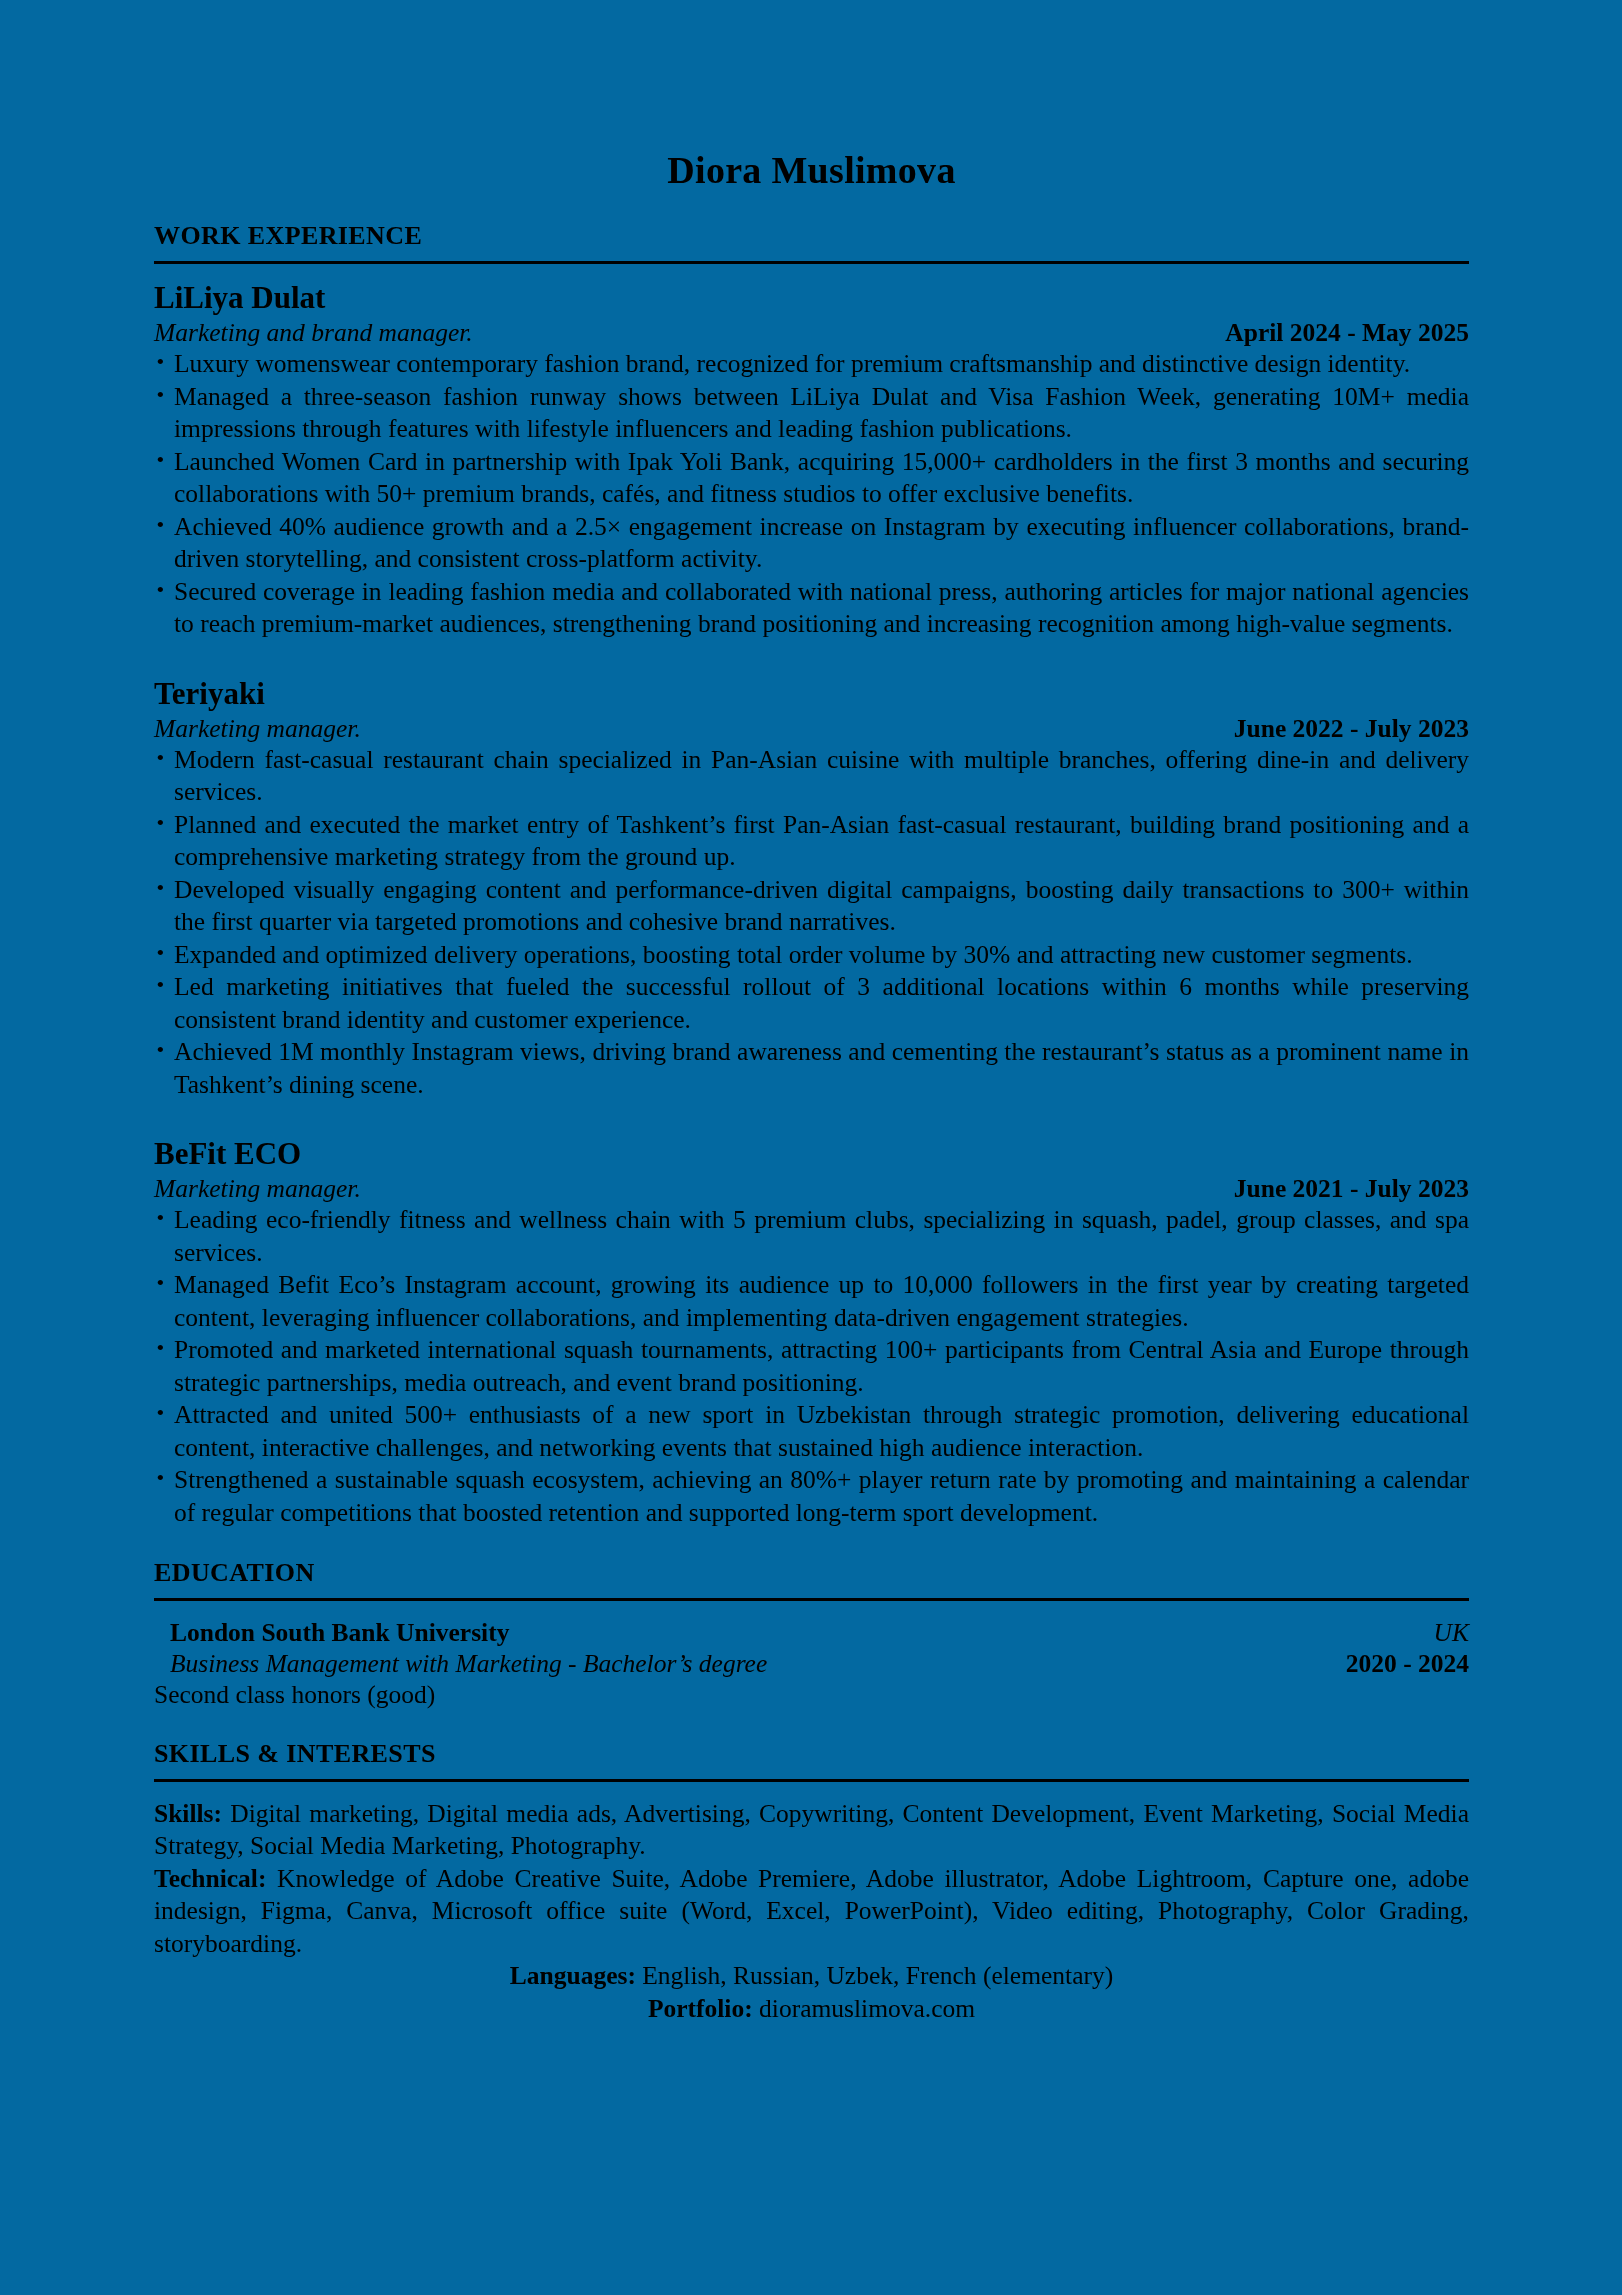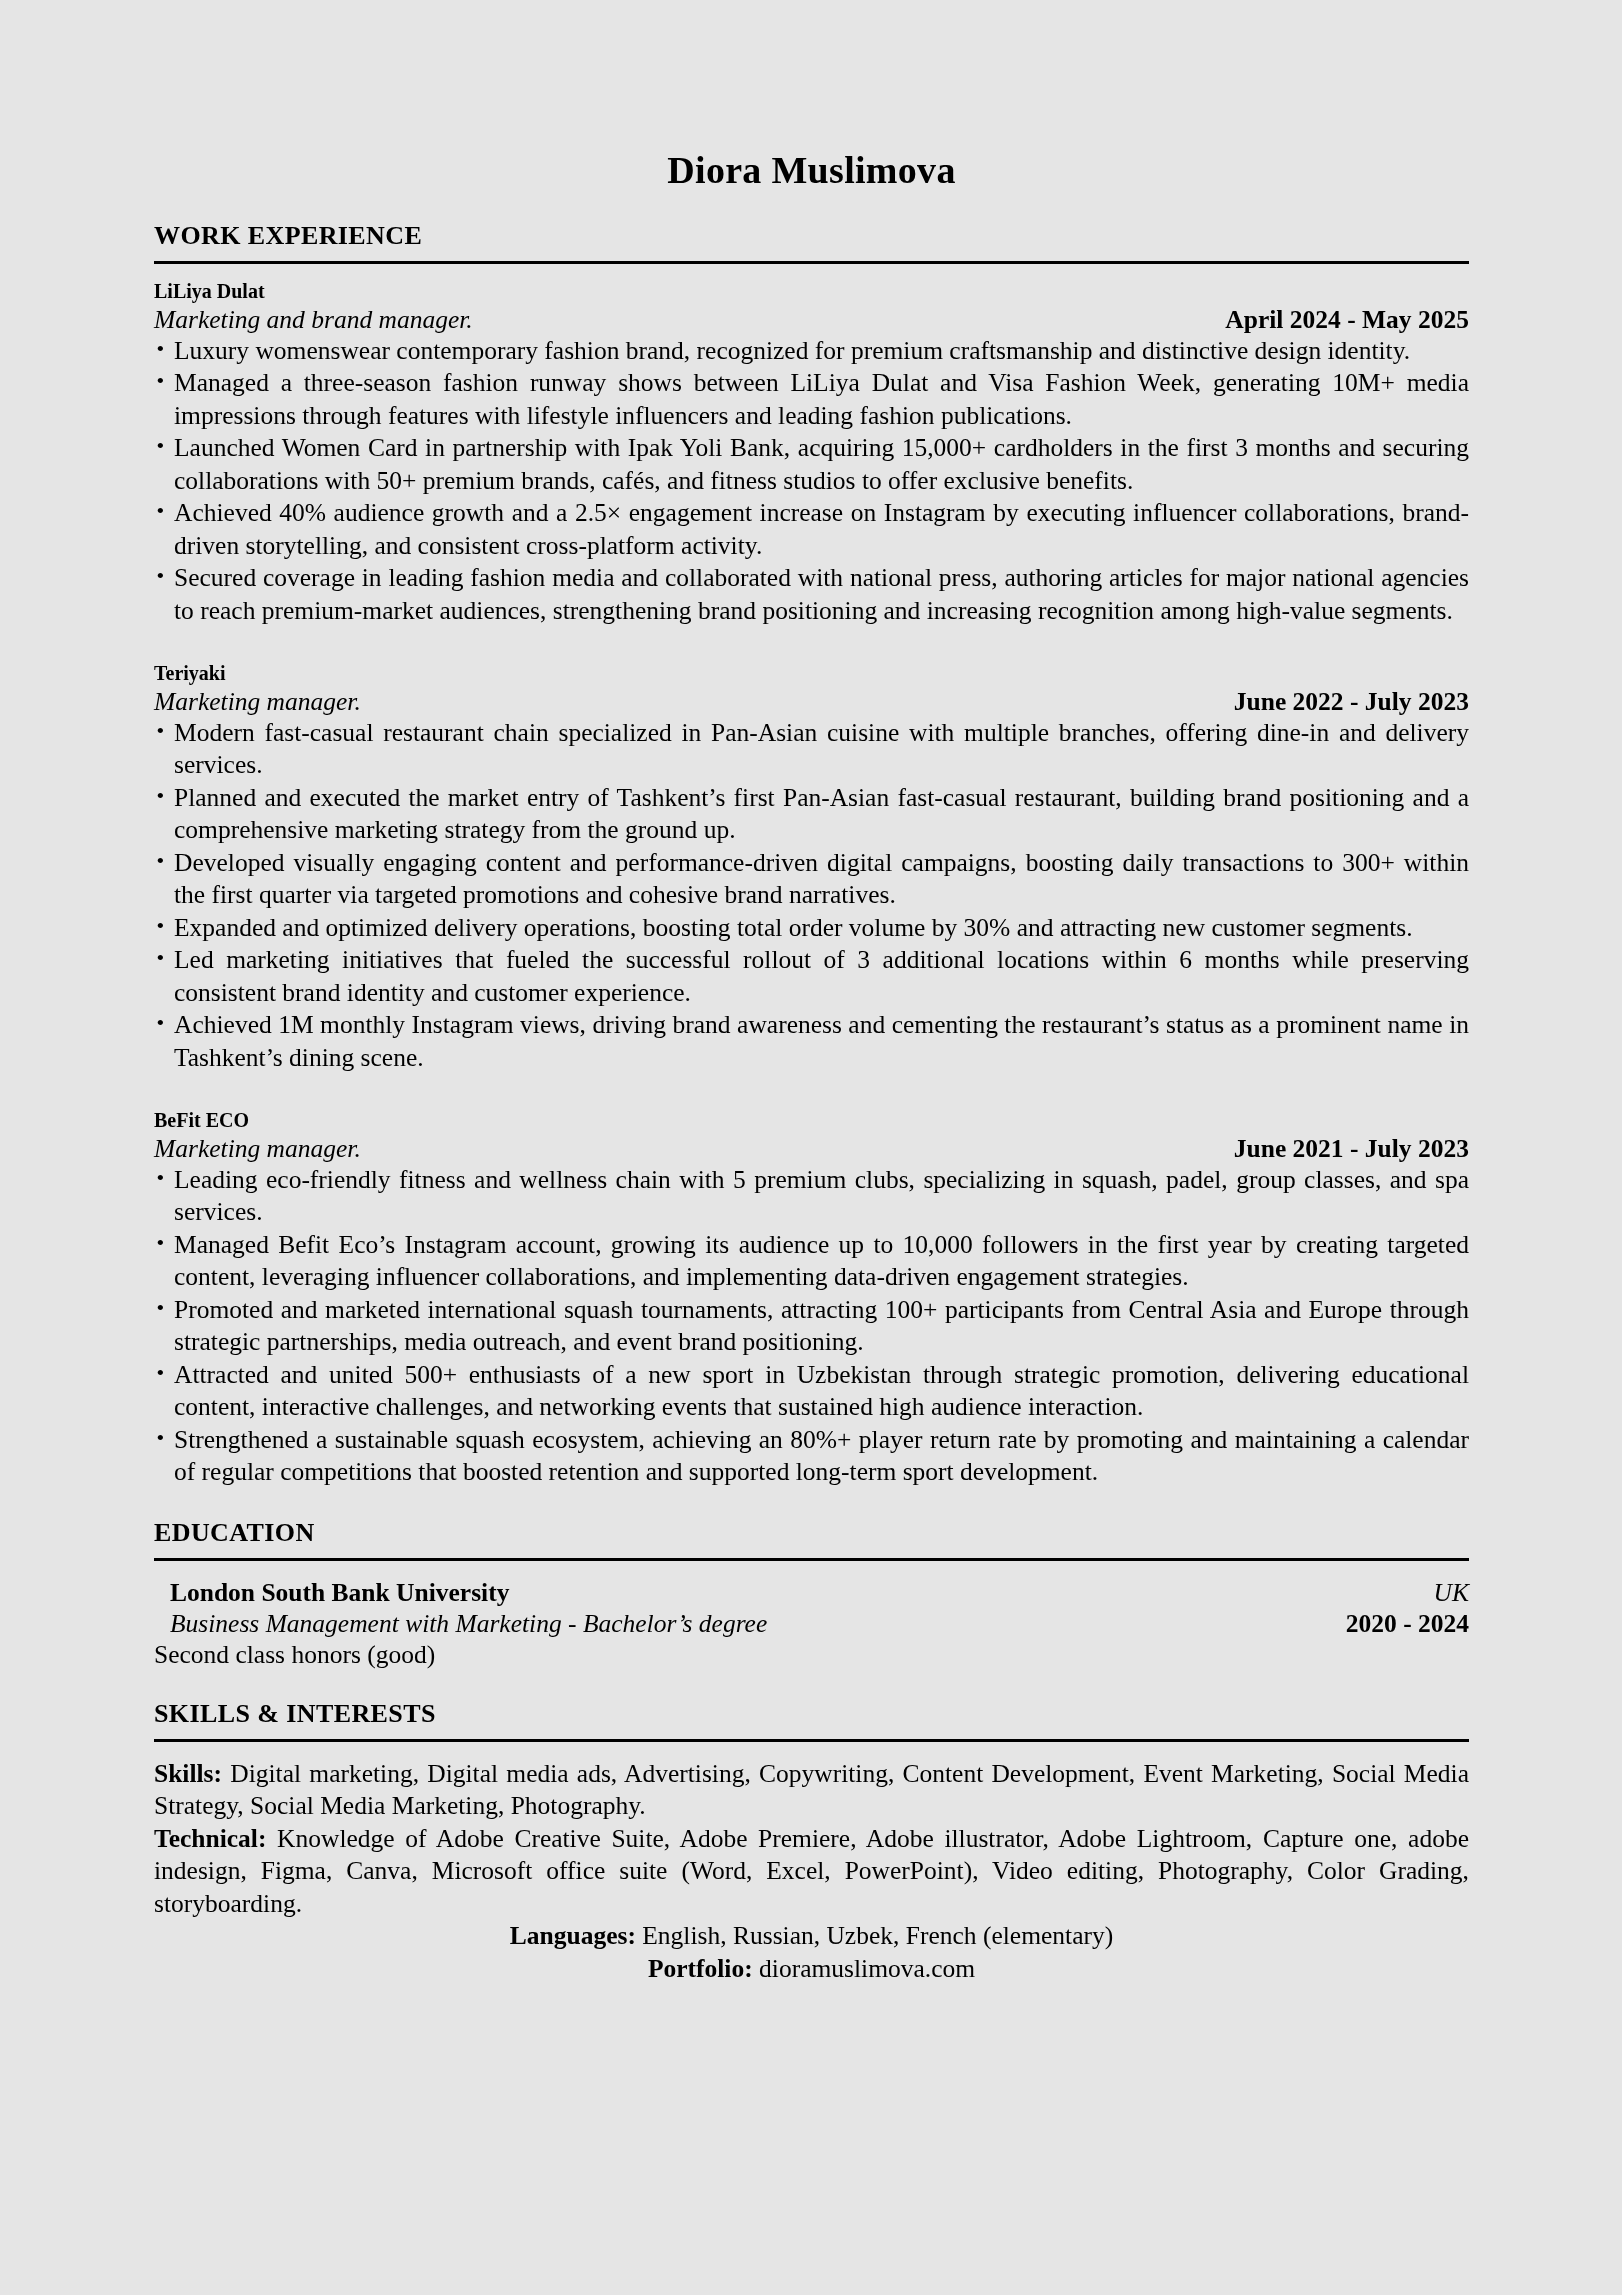--- a/index.html
+++ b/index.html
@@ -13,21 +13,21 @@
     font-family: "Liberation Serif", "DejaVu Serif", serif;
     color: #000000;
     -webkit-font-smoothing: antialiased;
   }
   .page {
     position: relative;
     width: 1623px;
     height: 2295px;
     box-sizing: border-box;
     padding: 0 154px;
-    background: #e5e5e5;
+    background: #0369a1;
   }
   
   .header {
     padding-top: 149px;
     text-align: center;
   }
   .cand-name {
     font-size: 38px;
     font-weight: bold;
     line-height: 1.12;
@@ -55,21 +55,21 @@
     width: 100%;
   }
   
   .entry {
     margin-top: 15.7px;
   }
   .entry + .entry {
     margin-top: 34px;
   }
   .org {
-    font-size: 20px;
+    font-size: 31px;
     font-weight: bold;
     line-height: 1.22;
   }
   .role-row {
     display: flex;
     justify-content: space-between;
     align-items: baseline;
     line-height: 1.22;
   }
   .role {

